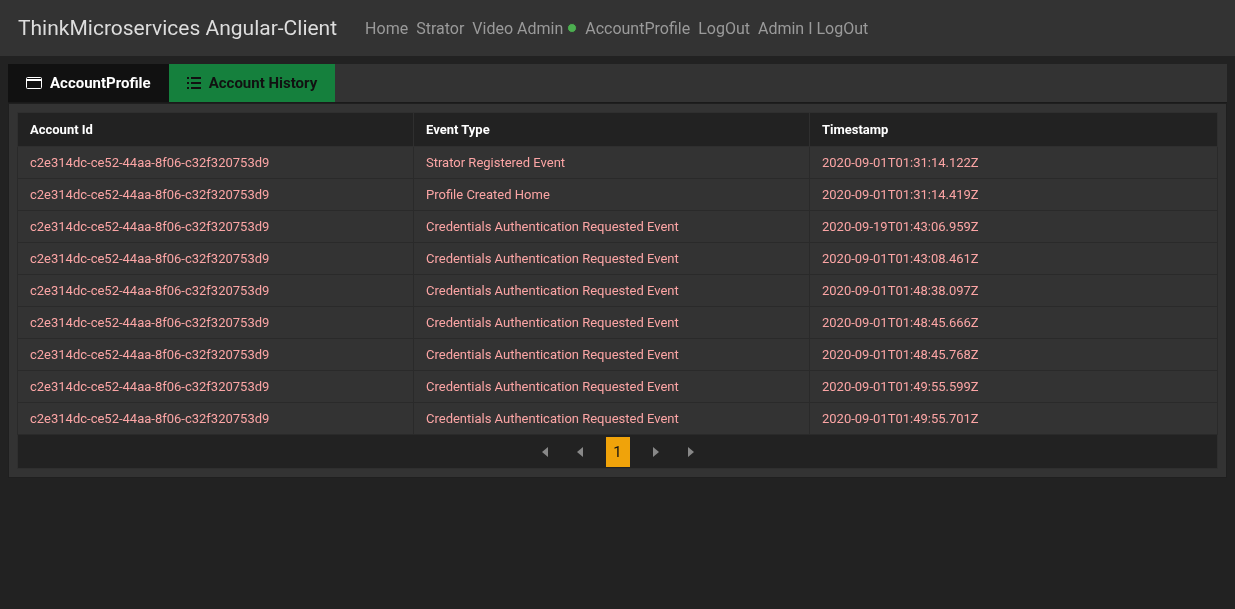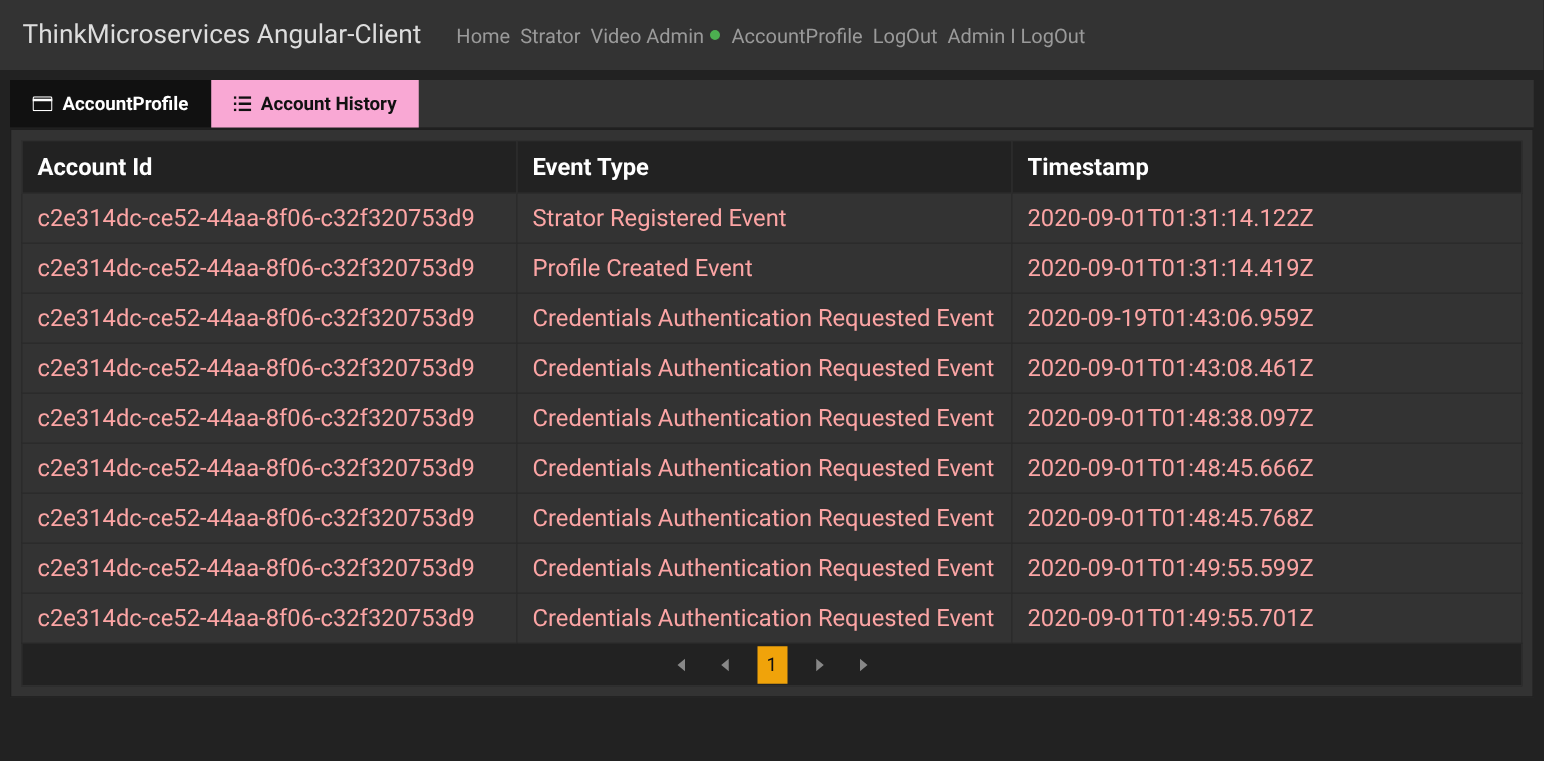--- a/index.html
+++ b/index.html
@@ -60,35 +60,35 @@
     padding: 10px 18px;
     font-size: 15px;
     font-weight: 700;
     cursor: pointer;
   }
   .tab.inactive {
     background: #111111;
     color: #ffffff;
   }
   .tab.active {
-    background: #f9a8d4;
+    background: #15803d;
     color: #111111;
   }
   .tab-icon {
     display: inline-flex;
   }
   .panel {
     border: 1px solid #1f1f1f;
     padding: 8px;
     background: #333333;
   }
   table {
     width: 100%;
     border-collapse: collapse;
-    font-size: 19px;
+    font-size: 13px;
   }
   thead th {
     background: #222222;
     color: #ffffff;
     text-align: left;
     font-weight: 700;
     padding: 9px 12px;
     border: 1px solid #2f2f2f;
   }
   tbody td {
@@ -187,21 +187,21 @@
         </tr>
       </thead>
       <tbody id="table-body">
           <tr>
             <td>c2e314dc-ce52-44aa-8f06-c32f320753d9</td>
             <td>Strator Registered Event</td>
             <td>2020-09-01T01:31:14.122Z</td>
           </tr>
           <tr>
             <td>c2e314dc-ce52-44aa-8f06-c32f320753d9</td>
-            <td>Profile Created Event</td>
+            <td>Profile Created Home</td>
             <td>2020-09-01T01:31:14.419Z</td>
           </tr>
           <tr>
             <td>c2e314dc-ce52-44aa-8f06-c32f320753d9</td>
             <td>Credentials Authentication Requested Event</td>
             <td>2020-09-19T01:43:06.959Z</td>
           </tr>
           <tr>
             <td>c2e314dc-ce52-44aa-8f06-c32f320753d9</td>
             <td>Credentials Authentication Requested Event</td>

